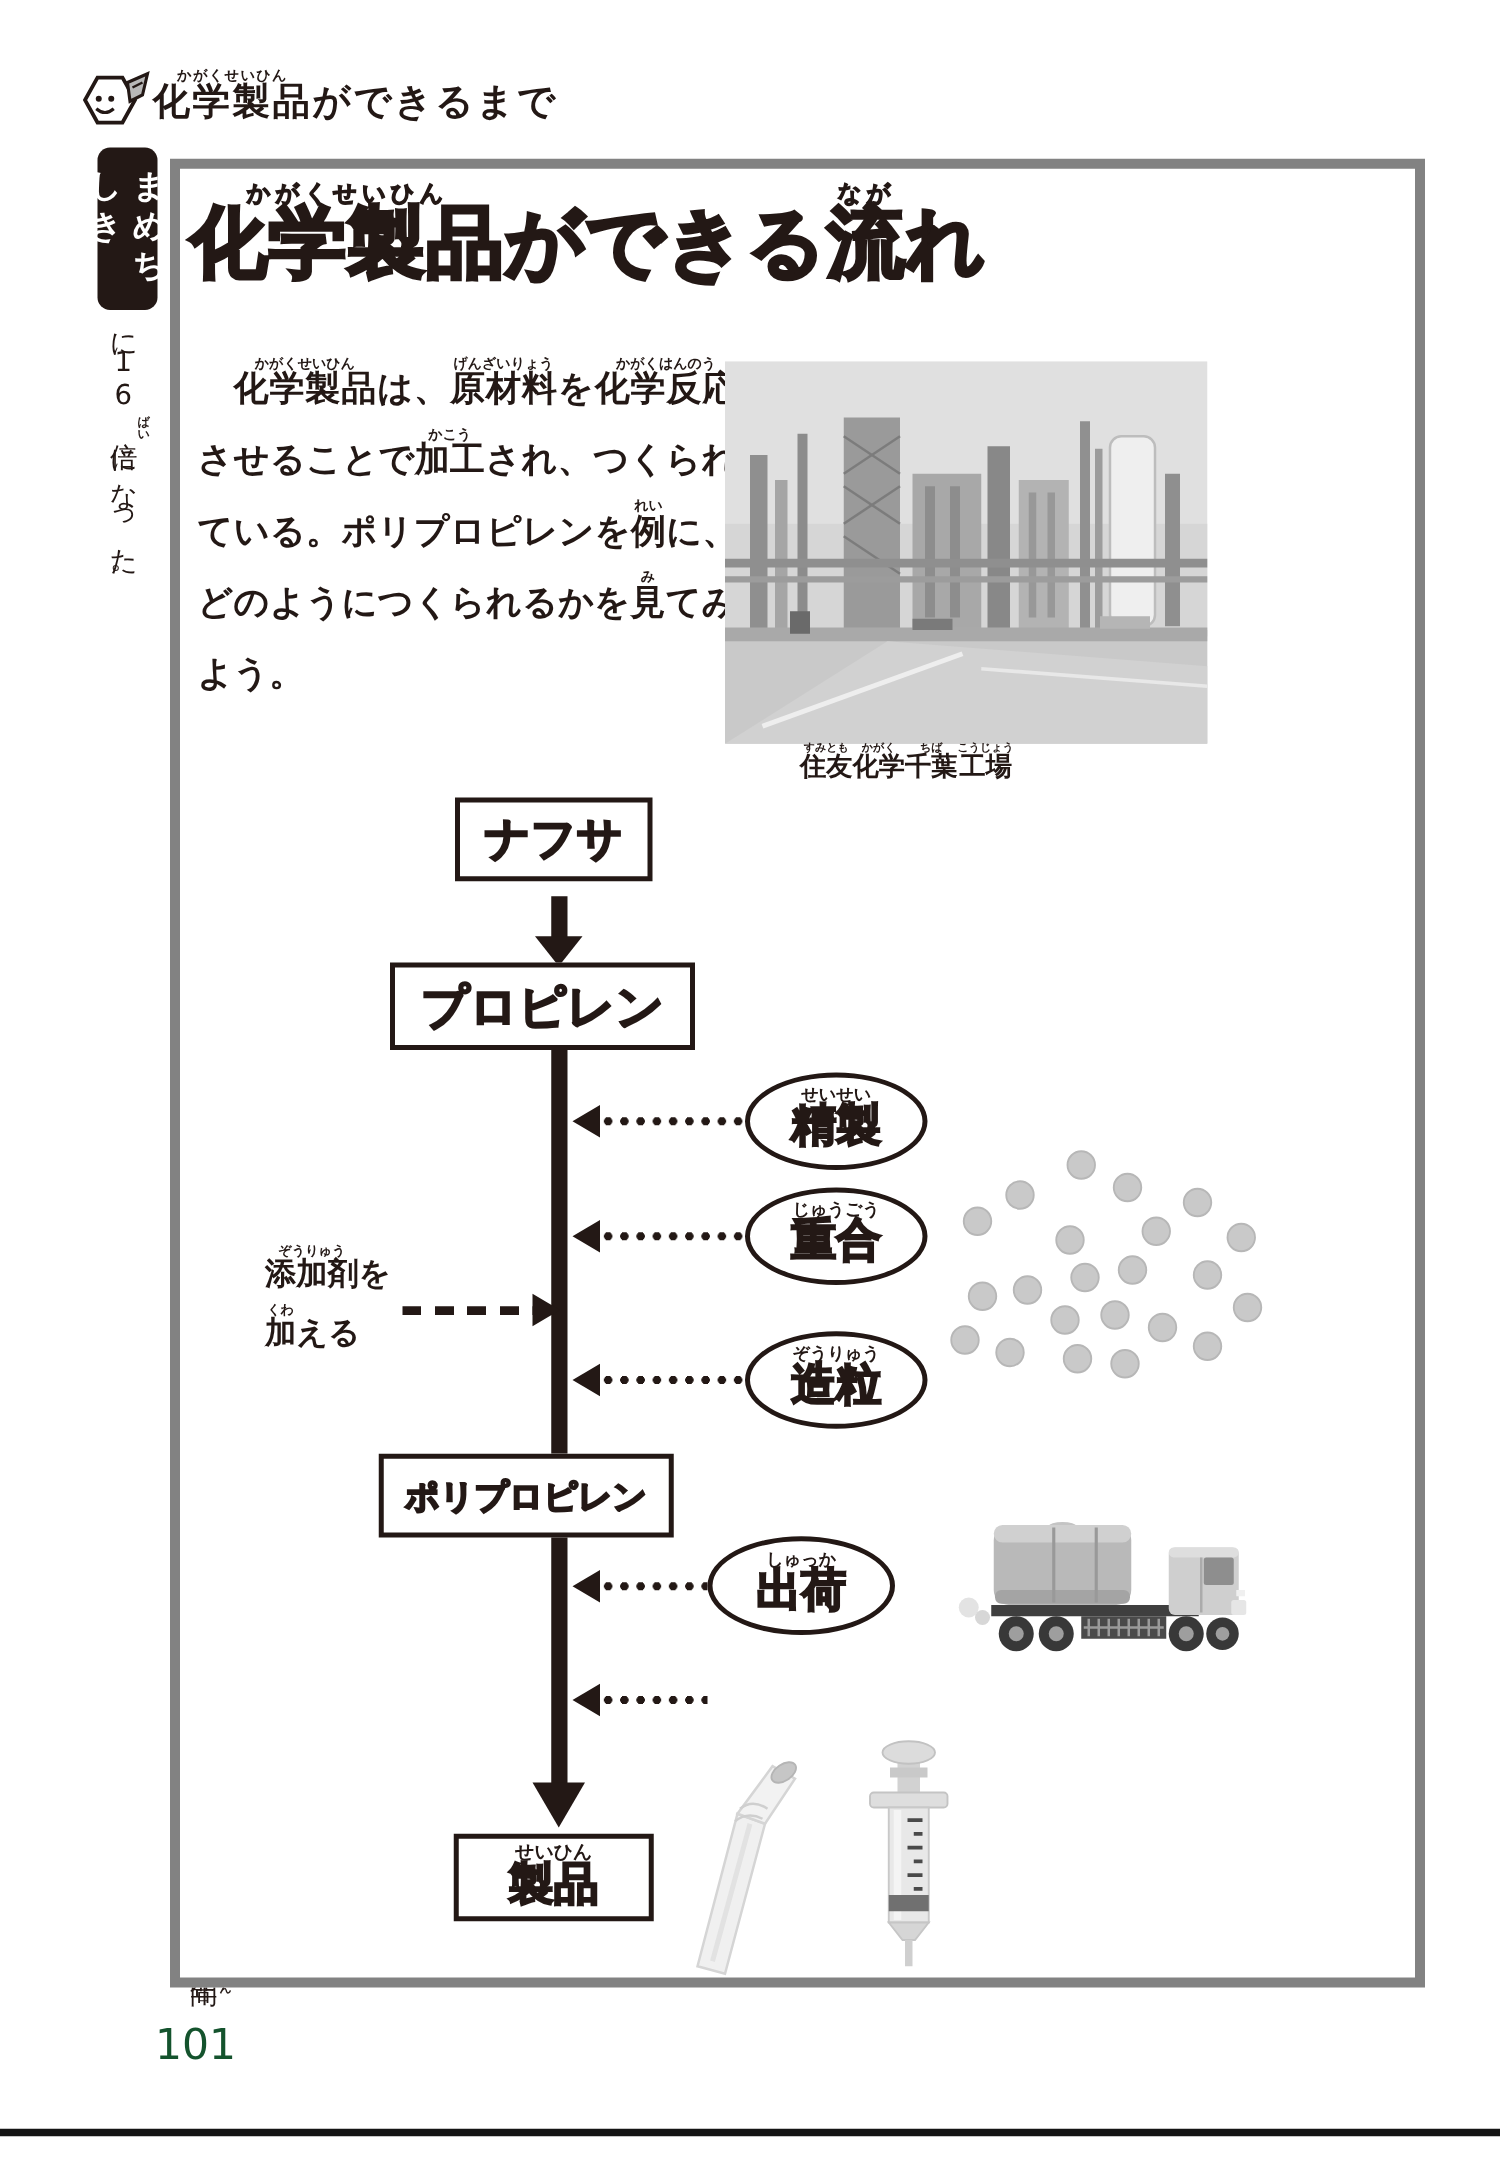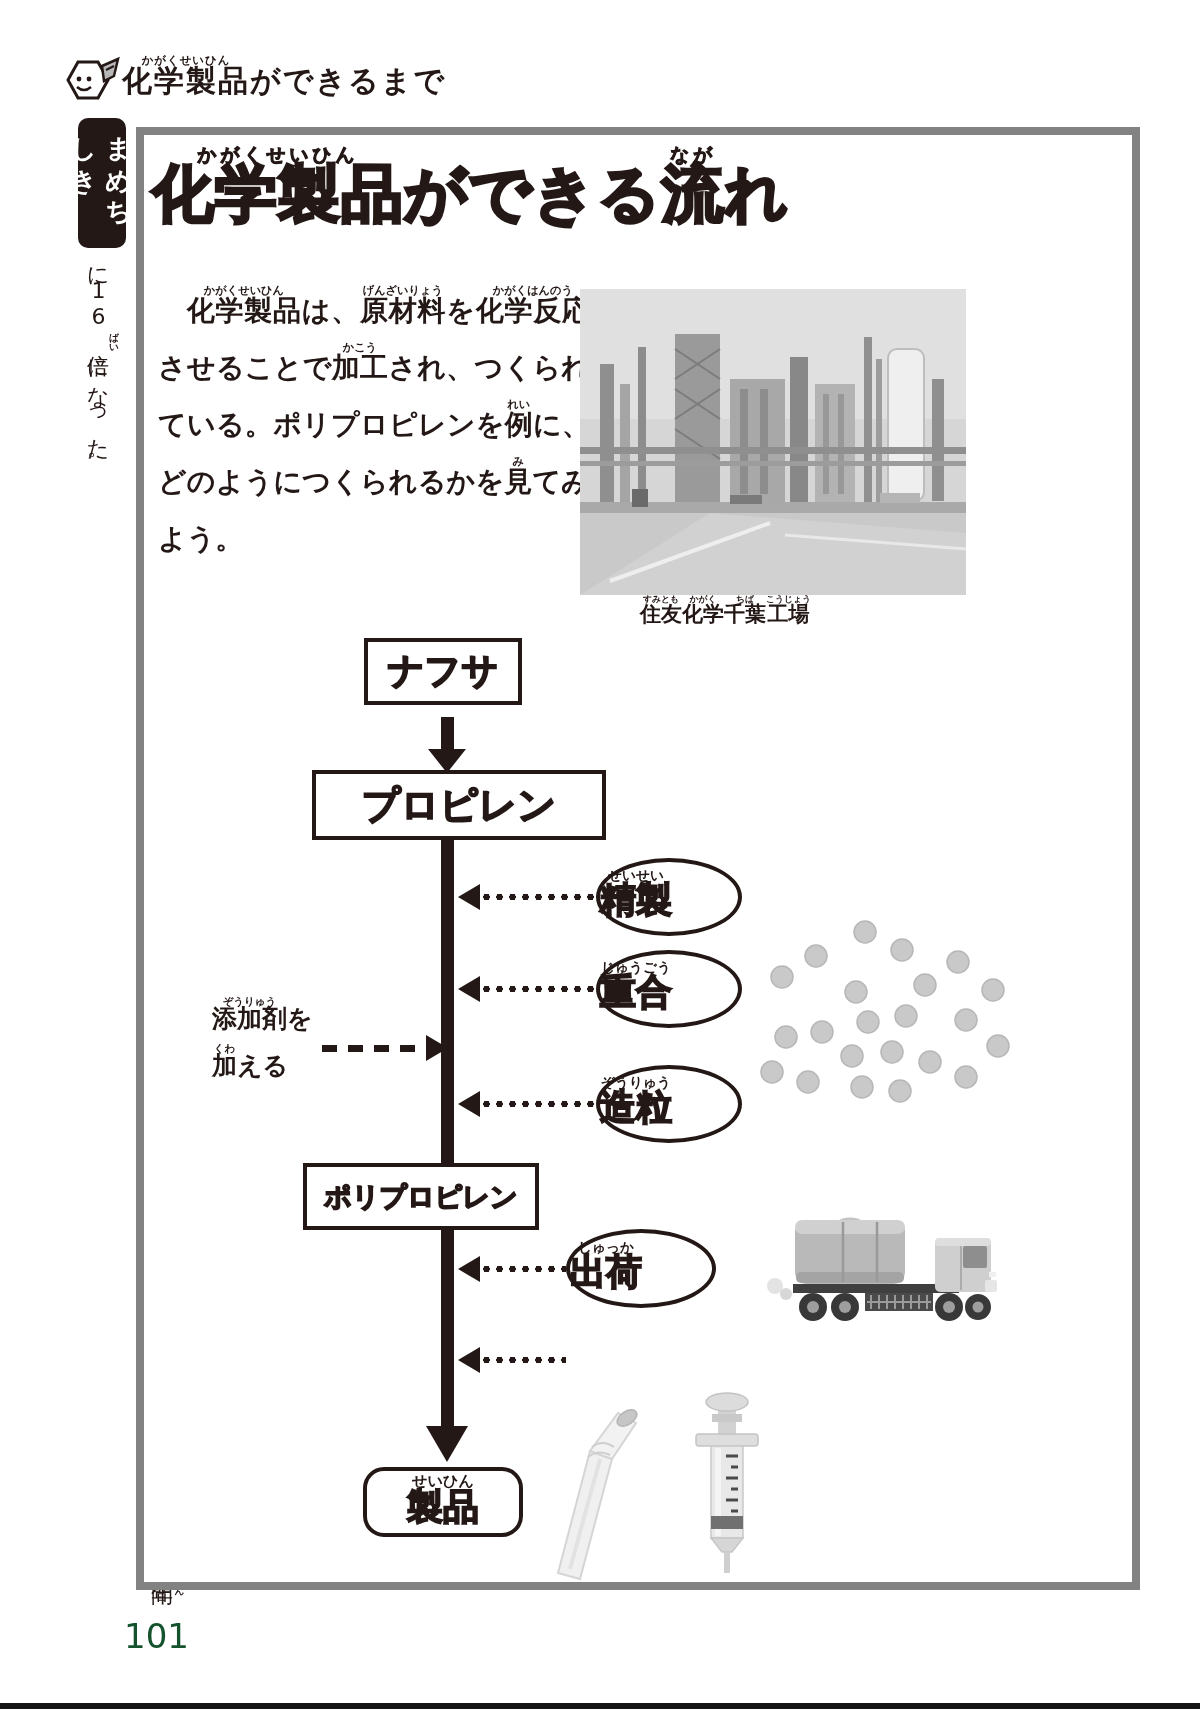--- a/index.html
+++ b/index.html
@@ -39,35 +39,35 @@
   .intro rt { font-size:.4em; }
 
   .photo { position:absolute; left:580px; top:289px; width:386px; height:306px; }
   .photo-caption { position:absolute; left:640px; top:594px; font-size:21px; font-weight:600; }
   .photo-caption rt { font-size:.42em; }
 
   
   .fbox { position:absolute; background:#fff; border:4px solid #231815; box-sizing:border-box;
           display:flex; align-items:center; justify-content:center; font-weight:bold; }
   .b-naphtha { left:364px; top:638px; width:158px; height:67px; font-size:36px; }
-  .b-propylene { left:312px; top:770px; width:294px; height:70px; font-size:38px; }
+  .b-propylene { left:312px; top:770px; width:244px; height:70px; font-size:38px; }
   .b-pp { left:303px; top:1163px; width:236px; height:67px; font-size:27px; }
-  .b-product { left:363px; top:1467px; width:160px; height:70px; font-size:36px;border-radius:21px; }
+  .b-product { left:363px; top:1467px; width:160px; height:70px; font-size:36px; }
   .b-product rt { font-size:.42em; }
 
   .vshaft { position:absolute; left:441px; width:13px; background:#231815; }
   .s1 { top:717px; height:33px; }
   .v1 { top:840px; height:323px; }
   .v2 { top:1230px; height:198px; }
   .tri-down { position:absolute; width:0; height:0; border-left:19px solid transparent; border-right:19px solid transparent; border-top:24px solid #231815; }
   .h1 { left:428px; top:749px; }
   .h2 { left:426px; top:1426px; border-left-width:21px; border-right-width:21px; border-top-width:36px; }
 
   .oval { position:absolute; background:#fff; border:4px solid #231815; border-radius:50%; box-sizing:border-box;
-          display:flex; align-items:center; font-weight:bold; font-size:36px; }
+          display:flex; align-items:center; justify-content:center; font-weight:bold; font-size:36px; }
   .oval rt { font-size:.38em; }
   .ov0 { left:596px; top:858px;  width:146px; height:78px; }
   .ov1 { left:596px; top:950px;  width:146px; height:78px; }
   .ov2 { left:596px; top:1065px; width:146px; height:78px; }
   .ov3 { left:566px; top:1229px; width:150px; height:79px; }
   .ov4 { left:566px; top:1320px; width:150px; height:79px; }
 
   .dot-arrow { position:absolute; height:30px; display:flex; align-items:center; }
   .tri-left { width:0; height:0; border-top:13px solid transparent; border-bottom:13px solid transparent; border-right:22px solid #231815; }
   .dots { flex:1; height:8px; background-image:radial-gradient(circle, #231815 0 3.2px, transparent 3.4px); background-size:13px 8px; background-repeat:repeat-x; background-position:left center; }

